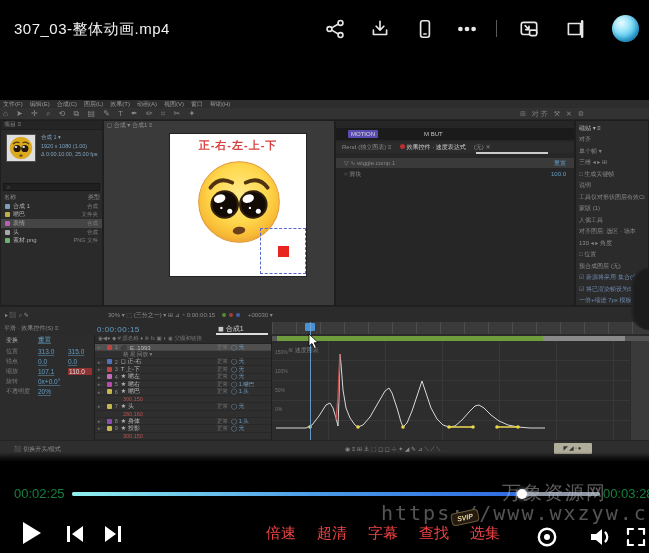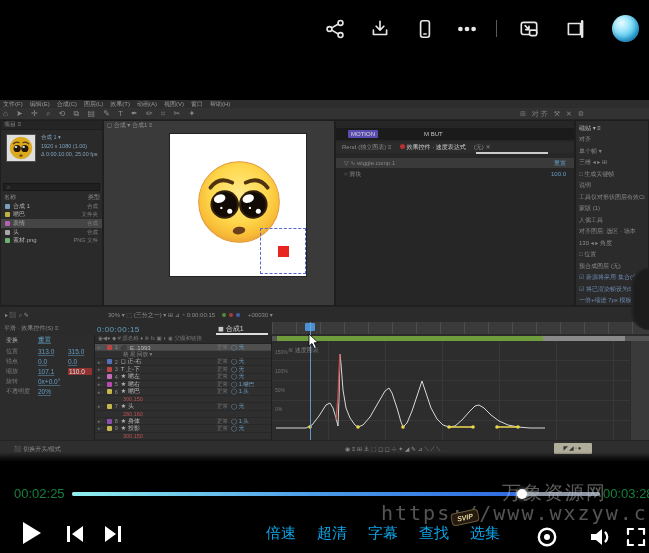--- a/index.html
+++ b/index.html
@@ -121,27 +121,28 @@
   .wm-badge{left:451px;top:511px;background:#241a10;border:1px solid #6b5b3b;border-radius:4px;color:#e8d9a0;font-size:7px;font-weight:bold;font-style:italic;padding:2px 5px;transform:rotate(-12deg);z-index:5}
 
   
   .time{font-size:13px;color:#15803d;z-index:6}
   .track{left:72px;top:492px;width:528px;height:4px;border-radius:2px;background:#8d97a6;z-index:3}
   .played{left:0;top:0;height:4px;border-radius:2px;background:linear-gradient(90deg,#8ff0ee,#4a9be8 55%,#2f6ae2)}
   .knob{top:489px;width:10px;height:10px;border-radius:50%;background:#fff;box-shadow:0 0 4px rgba(255,255,255,.6);z-index:6}
   .cico{z-index:6;cursor:pointer}
   .cico svg{display:block}
   .ctl-labels{left:266px;top:524px;width:260px;display:flex;gap:21px;z-index:6}
-  .ctl-labels span{font-size:15px;color:#0ea5e9;cursor:pointer;white-space:nowrap}
+  .ctl-labels span{font-size:15px;color:#ef4444;cursor:pointer;white-space:nowrap}
 </style>
 </head>
 <body>
 
 <div class="stage">
 
+  <div class="abs pl-title">307_03-整体动画.mp4</div>
   <div class="abs tico" style="left:324px;top:18px">
     <svg viewBox="0 0 20 20">
         <circle cx="5" cy="10" r="2.2"></circle>
         <circle cx="15" cy="4.5" r="2.2"></circle>
         <circle cx="15" cy="15.5" r="2.2"></circle>
         <path d="M7,9 L13,5.5 M7,11 L13,14.5"></path>
       </svg>
   </div>
   <div class="abs tico" style="left:369px;top:18px">
     <svg viewBox="0 0 20 20">
@@ -244,20 +245,21 @@
             <i style="background: rgb(122, 200, 122);"></i>
             <span>素材.png</span>
             <em>PNG 文件</em>
           </div>
         </div>
     </div>
 
     <div class="abs compv"></div>
     <div class="abs ctabs fz">◻ 合成 ▾  合成1 ≡</div>
     <div class="abs canvas">
+      <div class="abs ctitle">正-右-左-上-下</div>
       <svg class="abs" style="left:27px;top:26px" width="84" height="84" viewBox="0 0 100 100">
         <defs>
           <radialGradient id="face" cx="50%" cy="40%" r="62%">
             <stop offset="0%" stop-color="#ffe988"></stop>
               <stop offset="55%" stop-color="#ffd84d"></stop>
             <stop offset="85%" stop-color="#f8bc35"></stop>
               <stop offset="100%" stop-color="#ec9f3a"></stop>
           </radialGradient>
         </defs>
         <circle cx="50" cy="50" r="48" fill="url(#face)" stroke="#e09a38" stroke-width="1.2"></circle>

